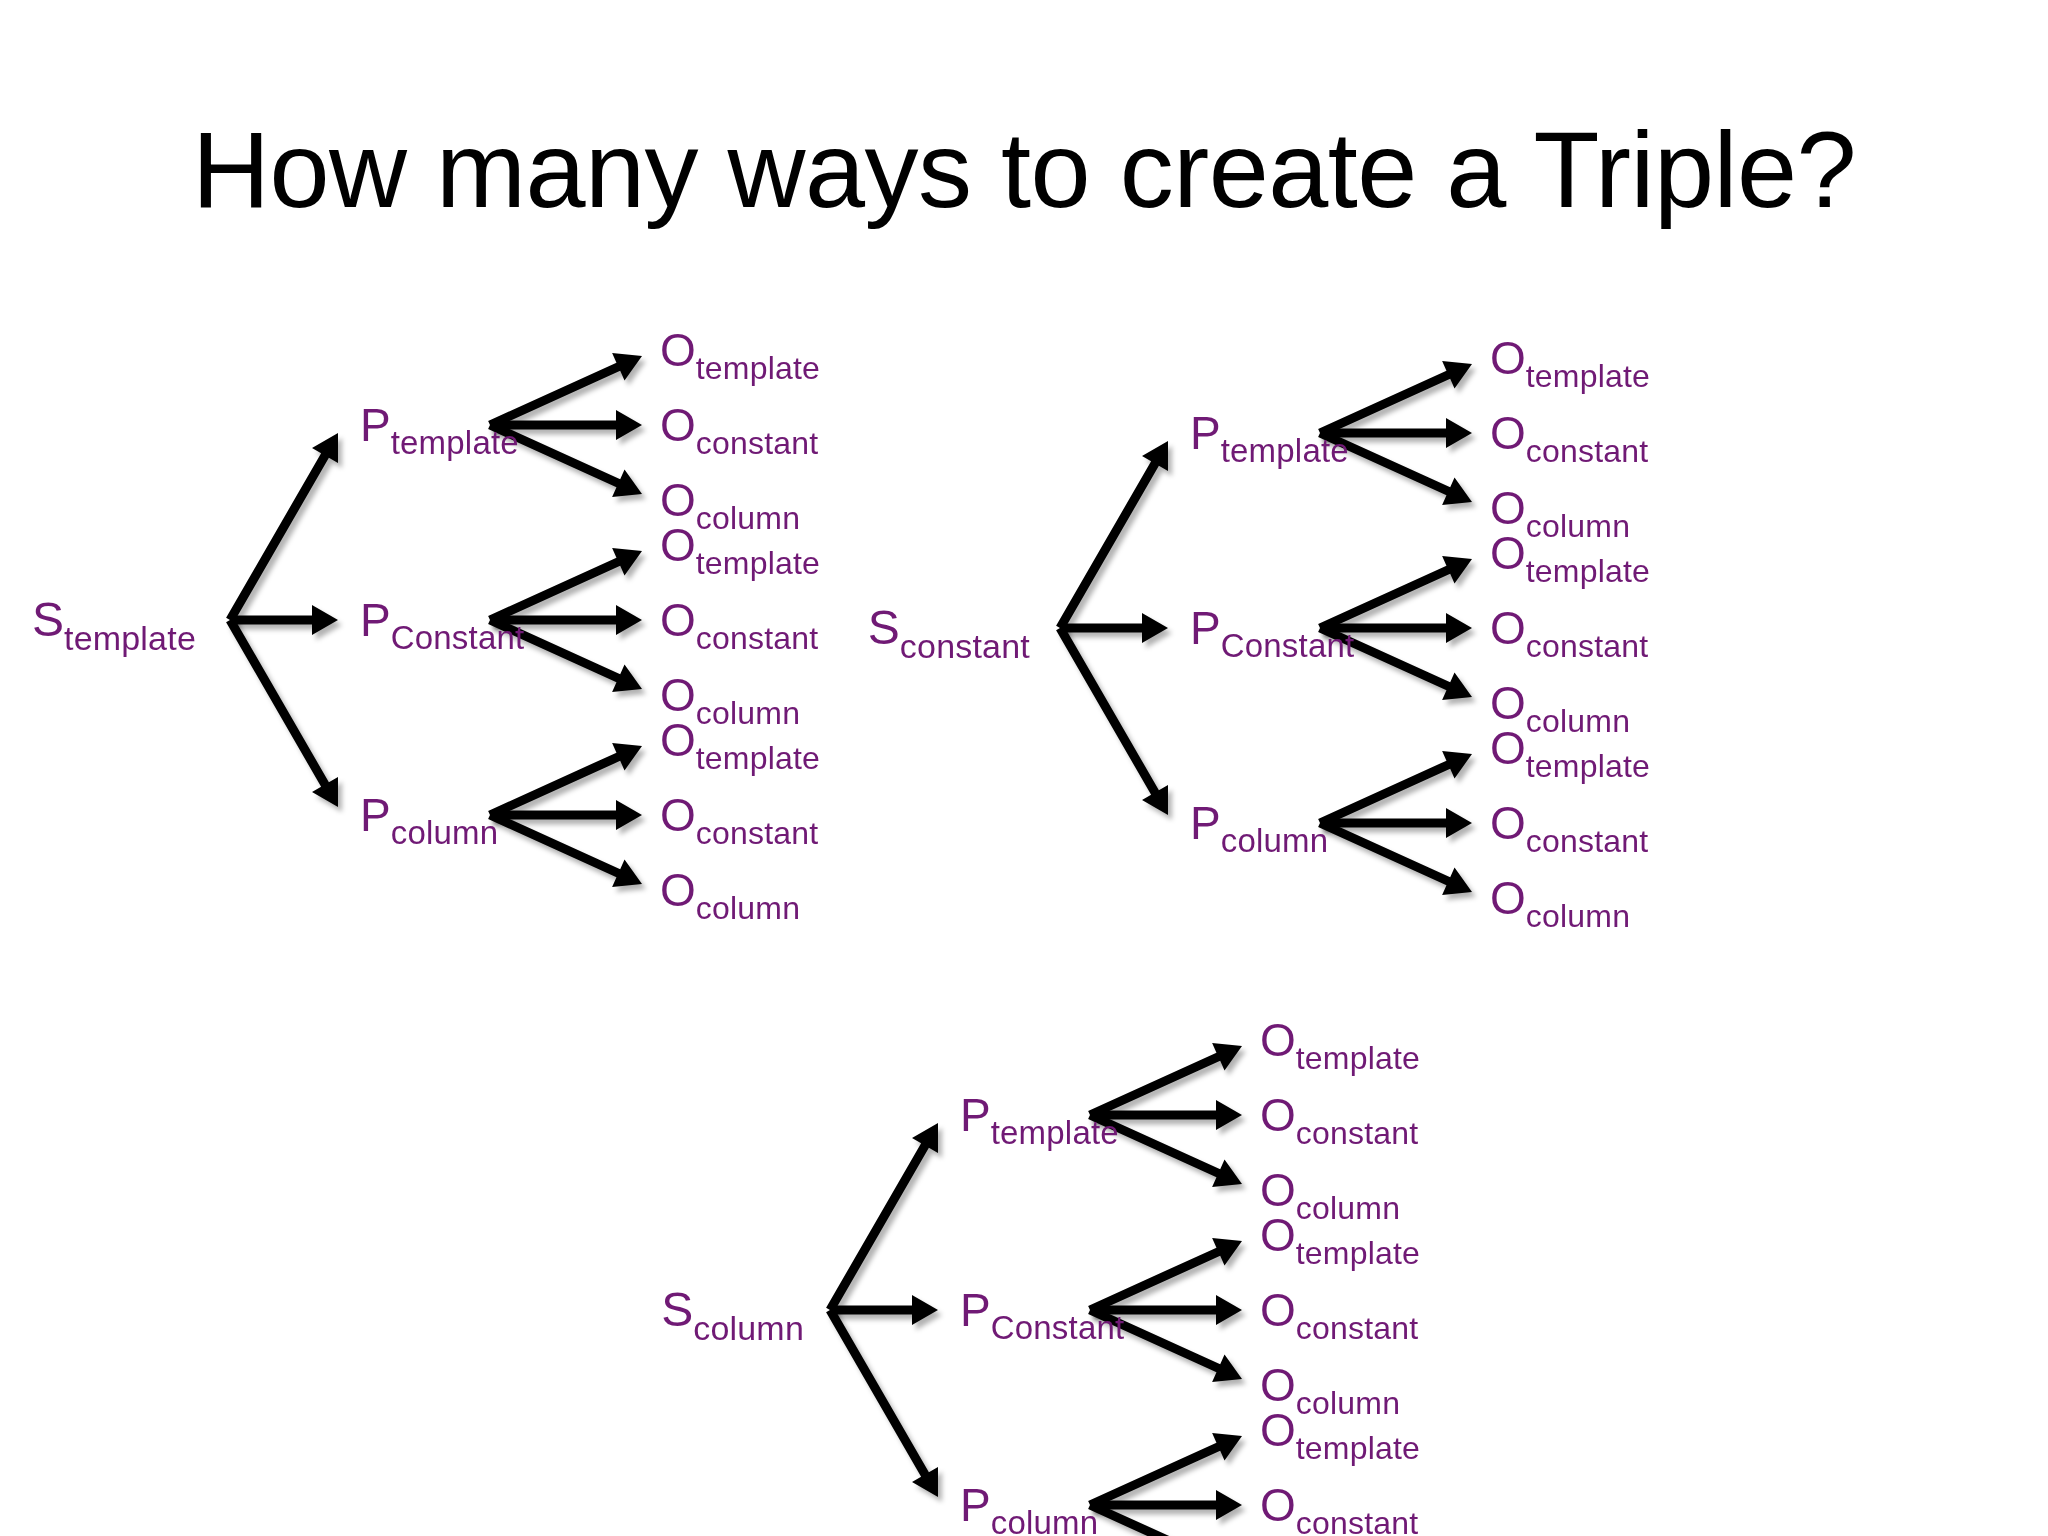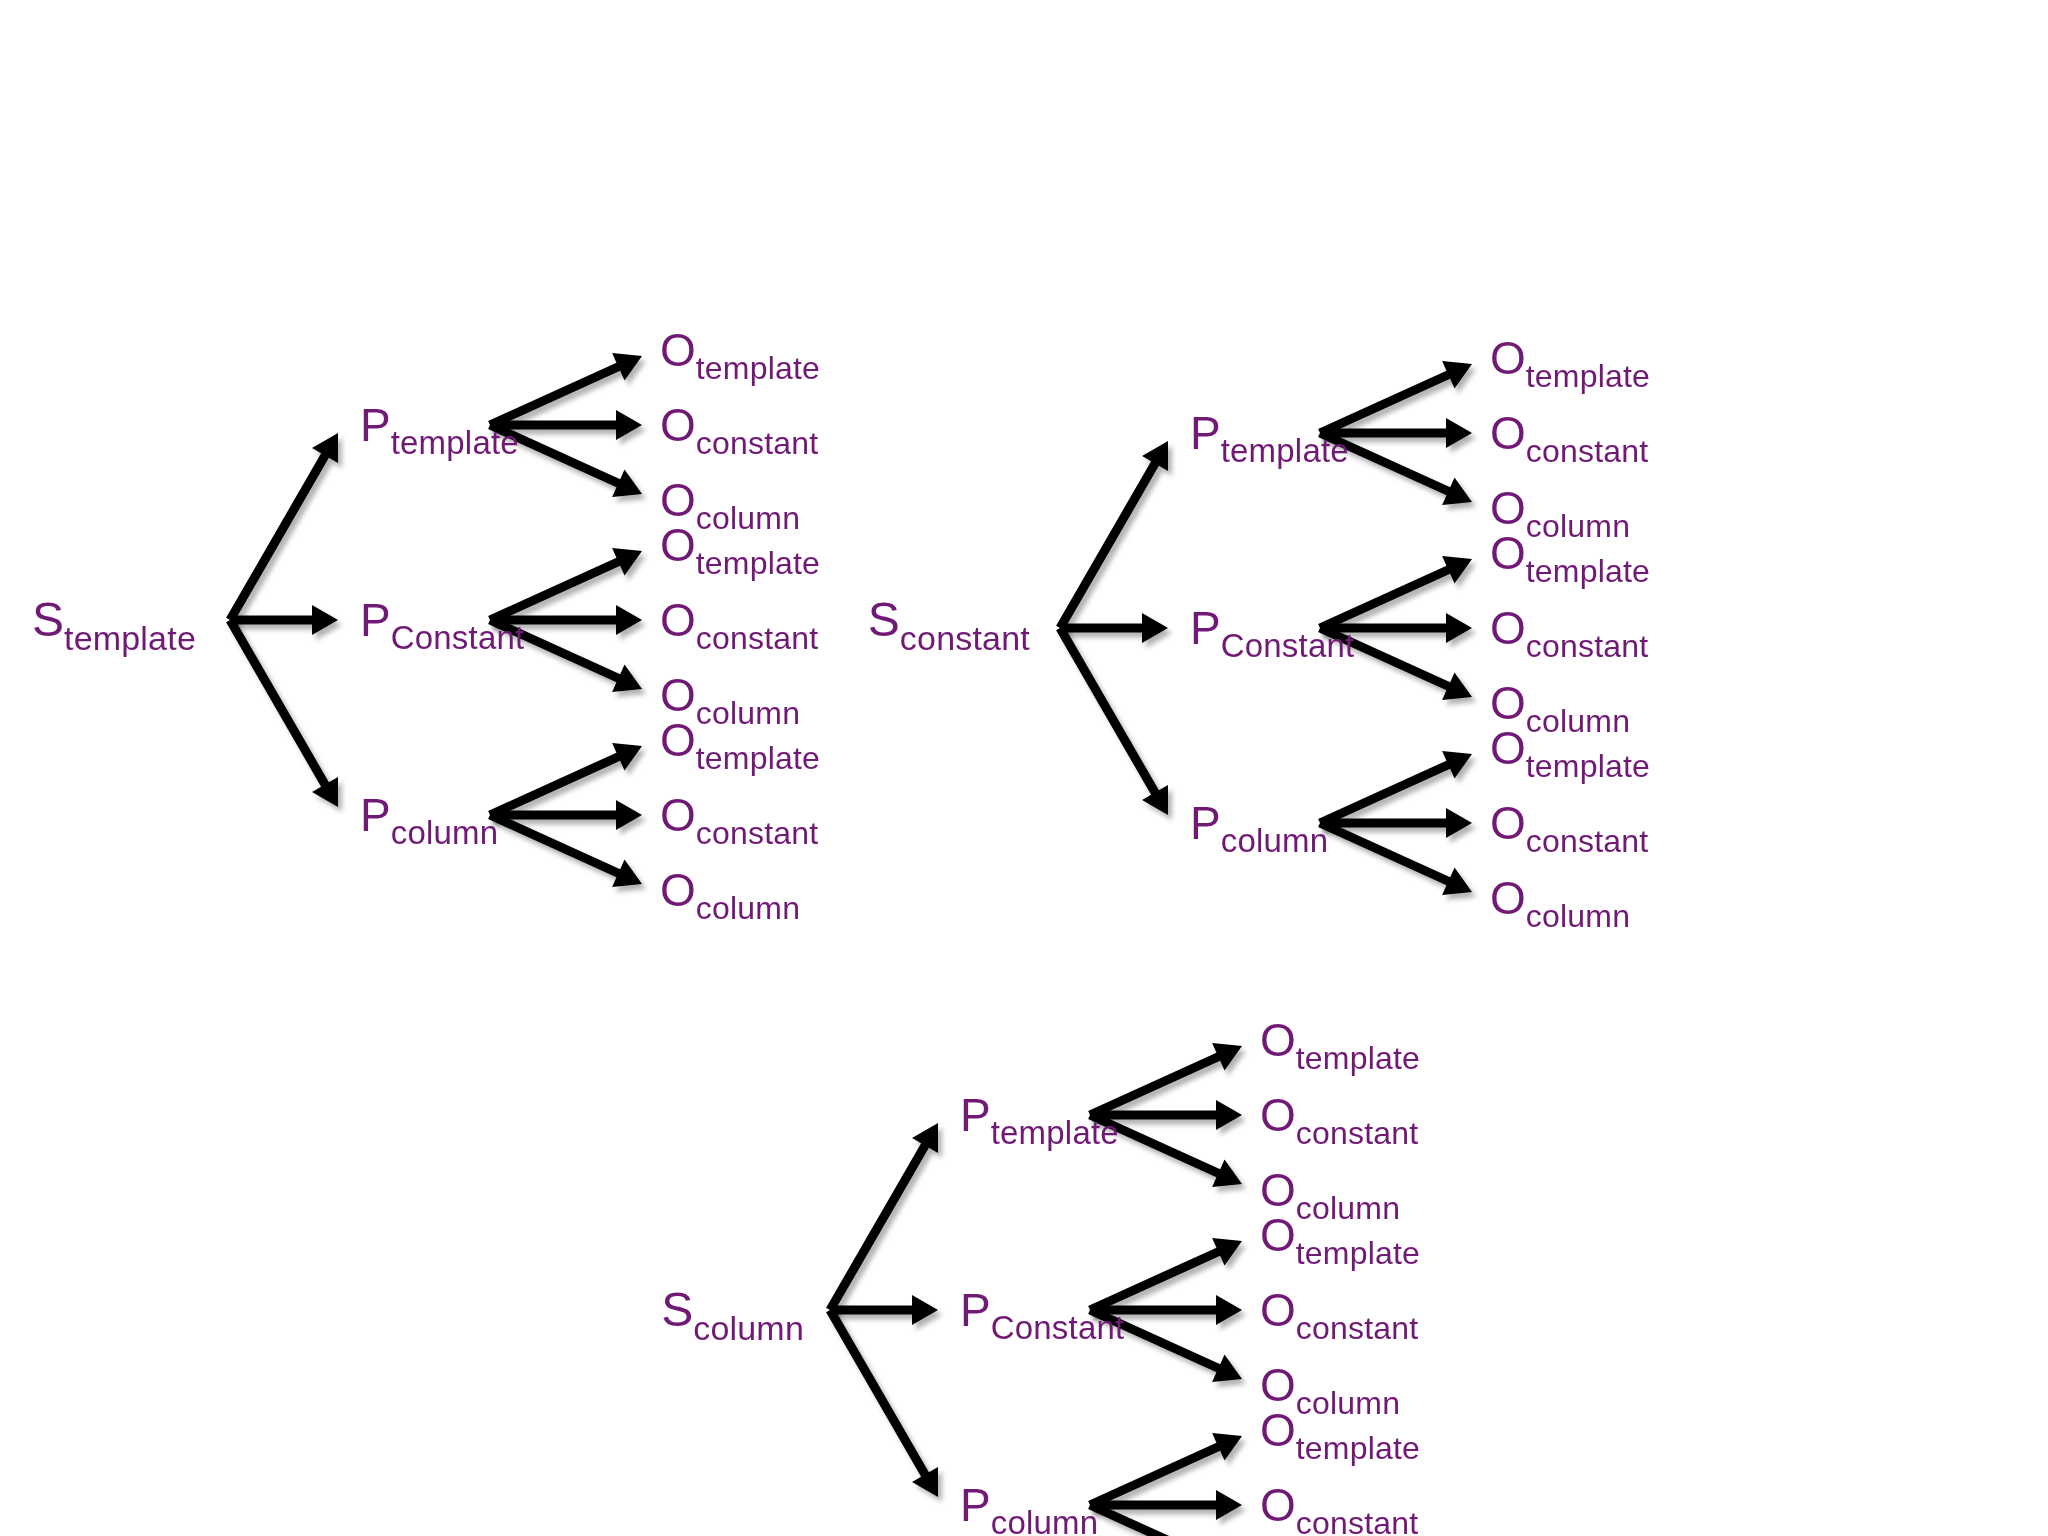--- a/index.html
+++ b/index.html
@@ -82,20 +82,21 @@
 
   
   .node.anchor-right { transform: translate(-100%, -50%); }
   .node.anchor-left  { transform: translate(0, -50%); }
 </style>
 </head>
 <body>
 
 <div id="slide">
 
+  <div id="slide-title">How many ways to create a Triple?</div>
 
   <div class="tree" id="tree-s-template">
       <svg class="tree-svg" width="900" height="620">
         <defs>
           <filter id="blurf" x="-50%" y="-50%" width="200%" height="200%">
             <feGaussianBlur stdDeviation="2.6"></feGaussianBlur>
           </filter>
         </defs>
         <g>
           <path d="M 173.90 302.25 L 268.89 137.77 L 277.99 143.02 L 278.00 113.00 L 252.01 128.01 L 261.10 133.26 L 166.10 297.75 Z" fill="rgba(0,0,0,0.30)" transform="translate(4,5)" filter="url(#blurf)"></path>
@@ -209,21 +210,21 @@
         </g>
         <g>
           <path d="M 430.00 499.50 L 556.00 499.50 L 556.00 510.00 L 582.00 495.00 L 556.00 480.00 L 556.00 490.50 L 430.00 490.50 Z" fill="rgba(0,0,0,0.30)" transform="translate(4,5)" filter="url(#blurf)"></path>
           <path d="M 430.00 499.50 L 556.00 499.50 L 556.00 510.00 L 582.00 495.00 L 556.00 480.00 L 556.00 490.50 L 430.00 490.50 Z" fill="#000000"></path>
         </g>
         <g>
           <path d="M 428.14 499.10 L 556.47 557.35 L 552.12 566.91 L 582.00 564.00 L 564.53 539.59 L 560.19 549.16 L 431.86 490.90 Z" fill="rgba(0,0,0,0.30)" transform="translate(4,5)" filter="url(#blurf)"></path>
           <path d="M 428.14 499.10 L 556.47 557.35 L 552.12 566.91 L 582.00 564.00 L 564.53 539.59 L 560.19 549.16 L 431.86 490.90 Z" fill="#000000"></path>
         </g>
       </svg>
-      <div class="node s-node anchor-right" style="left: 140px; top: 292px;"><span class="base">S</span><span class="sub">constant</span></div>
+      <div class="node s-node anchor-right" style="left: 140px; top: 300px;"><span class="base">S</span><span class="sub">constant</span></div>
       <div class="node p-node anchor-left" style="left: 300px; top: 105px;"><span class="base">P</span><span class="sub">template</span></div>
       <div class="node o-node anchor-left" style="left: 600px; top: 30px;"><span class="base">O</span><span class="sub">template</span></div>
       <div class="node o-node anchor-left" style="left: 600px; top: 105px;"><span class="base">O</span><span class="sub">constant</span></div>
       <div class="node o-node anchor-left" style="left: 600px; top: 180px;"><span class="base">O</span><span class="sub">column</span></div>
       <div class="node p-node anchor-left" style="left: 300px; top: 300px;"><span class="base">P</span><span class="sub">Constant</span></div>
       <div class="node o-node anchor-left" style="left: 600px; top: 225px;"><span class="base">O</span><span class="sub">template</span></div>
       <div class="node o-node anchor-left" style="left: 600px; top: 300px;"><span class="base">O</span><span class="sub">constant</span></div>
       <div class="node o-node anchor-left" style="left: 600px; top: 375px;"><span class="base">O</span><span class="sub">column</span></div>
       <div class="node p-node anchor-left" style="left: 300px; top: 495px;"><span class="base">P</span><span class="sub">column</span></div>
       <div class="node o-node anchor-left" style="left: 600px; top: 420px;"><span class="base">O</span><span class="sub">template</span></div>

